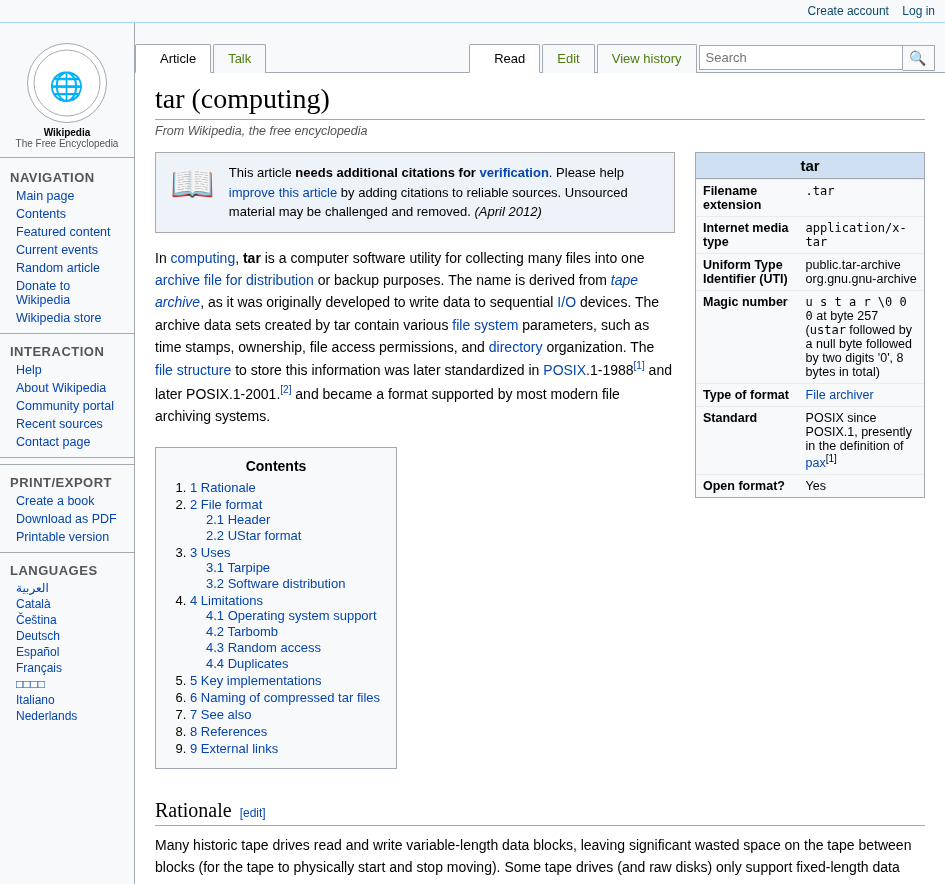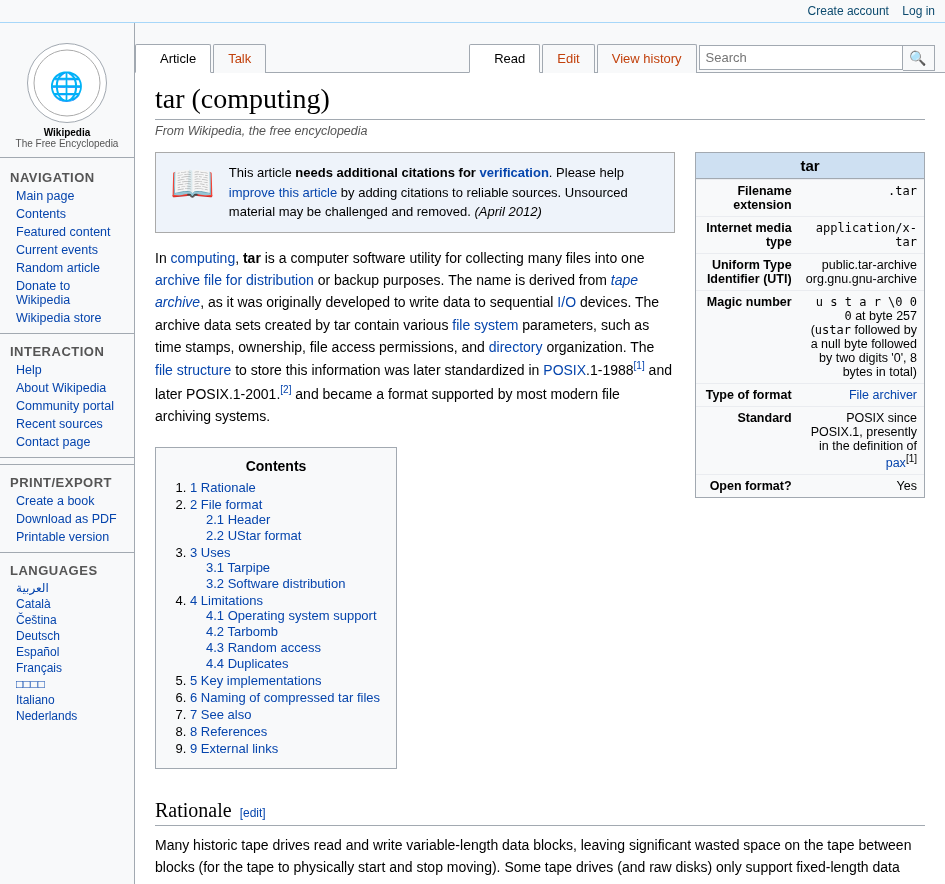--- a/index.html
+++ b/index.html
@@ -78,21 +78,21 @@
       display: flex;
       align-items: stretch;
       border-bottom: 1px solid #a2a9b1;
       background: #f8f9fa;
       padding-top: 20px;
     }
     .tab-item {
       padding: 6px 14px;
       font-size: 13px;
       cursor: pointer;
-      color: #c2410c;
+      color: #4d7c0f;
       border: 1px solid #a2a9b1;
       border-bottom: none;
       background: #f8f9fa;
       margin-right: 2px;
       position: relative;
       top: 1px;
       text-decoration: none;
       border-radius: 2px 2px 0 0;
     }
     .tab-item.active {
@@ -176,21 +176,21 @@
       width: 230px;
     }
     .infobox-title {
       background: #cee0f2;
       text-align: center;
       font-weight: bold;
       font-size: 15px;
       padding: 4px;
       border-bottom: 1px solid #a2a9b1;
     }
-    .infobox table { width: 100%; border-collapse: collapse; text-align: right; }
+    .infobox table { width: 100%; border-collapse: collapse; }
     .infobox td {
       padding: 4px 7px;
       vertical-align: top;
       border-top: 1px solid #eaecf0;
       font-size: 12.5px;
     }
     .infobox td:first-child { font-weight: bold; width: 45%; }
     .infobox td a { color: #0645ad; }
     .infobox .mono { font-family: monospace; font-size: 12px; }
 

